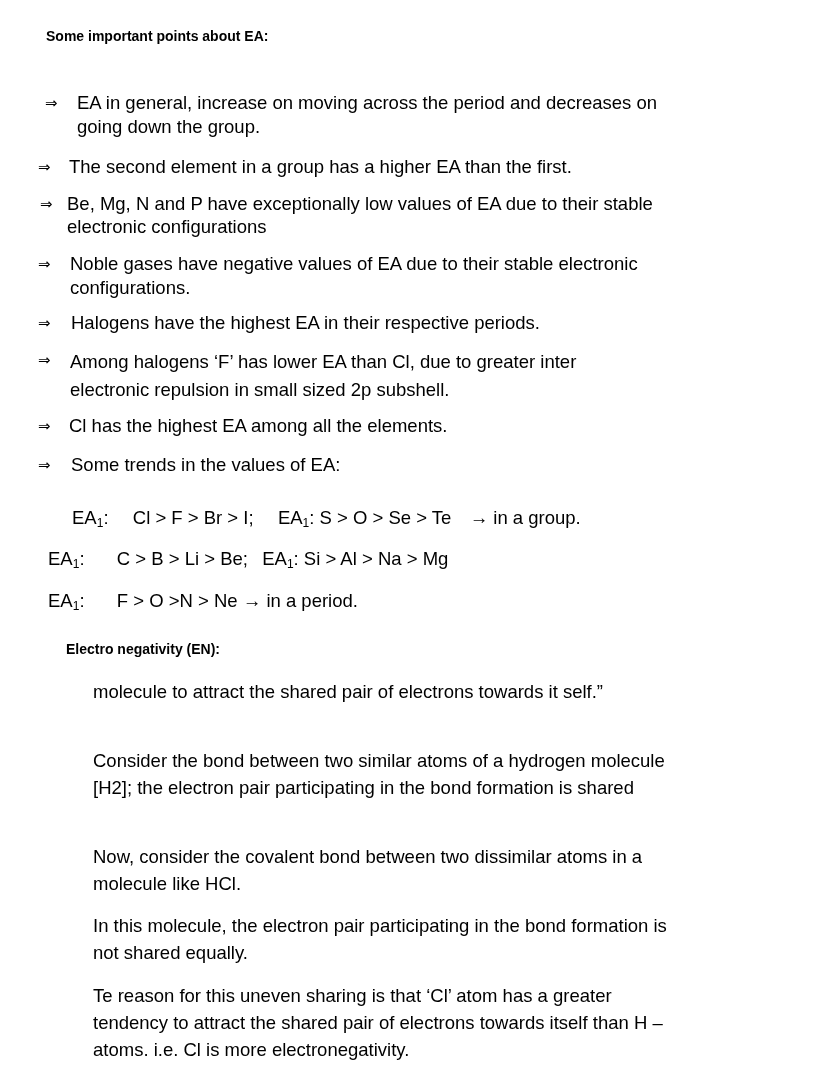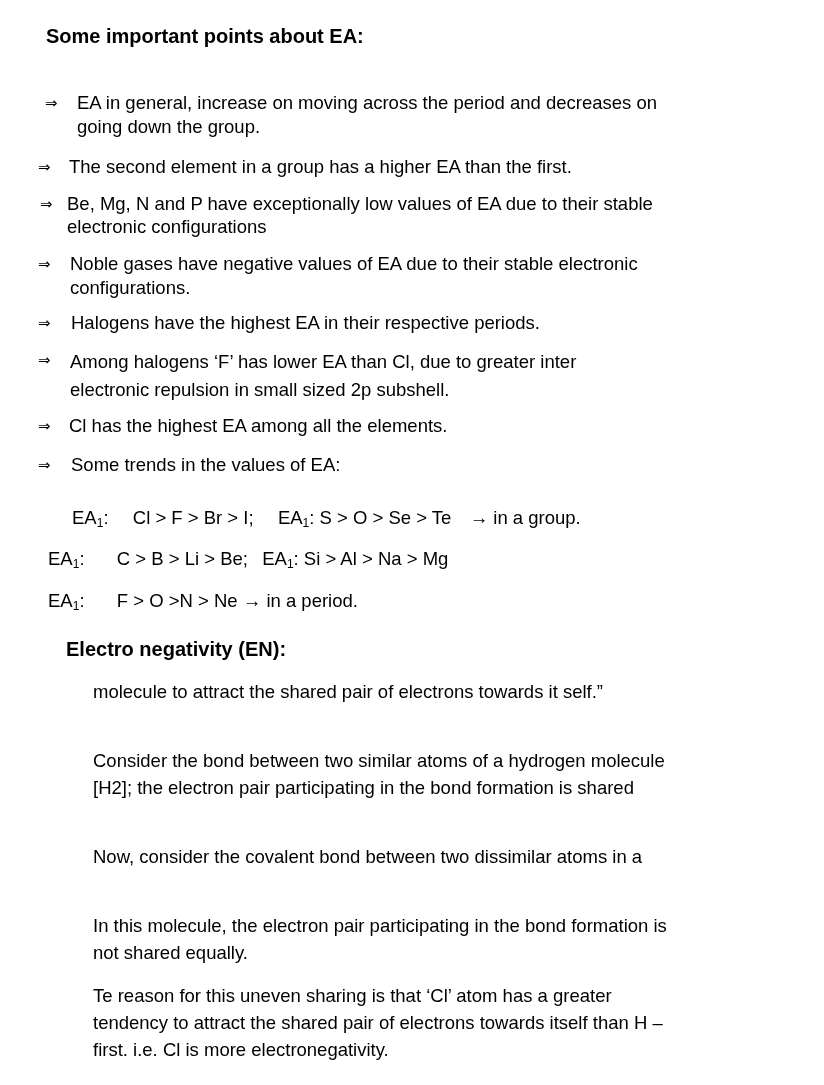--- a/index.html
+++ b/index.html
@@ -11,21 +11,21 @@
       width: 824px;
       height: 1085px;
       position: relative;
       overflow: hidden;
       font-family: "Liberation Sans", sans-serif;
       color: #000000;
       font-size: 18.5px;
       line-height: 24px;
     }
     .abs { position: absolute; white-space: nowrap; }
-    .heading { font-weight: bold; font-size: 20px; }
+    .heading { font-weight: bold; font-size: 14px; }
     .bullet { position: absolute; display: flex; align-items: flex-start; }
     .bullet .arrow {
       font-family: "DejaVu Sans", sans-serif;
       font-size: 15px;
       width: 26px;
       flex: 0 0 auto;
       line-height: 24px;
     }
     .bullet .text { white-space: normal; }
     .trend-line { position: absolute; white-space: nowrap; }
@@ -121,24 +121,25 @@
   <span style="display:block">molecule to attract the shared pair of electrons towards it self.”</span>
 </div>
 
 <div class="para" style="left:93px; top:747px;">
   <span style="display:block">Consider the bond between two similar atoms of a hydrogen molecule</span>
   <span style="display:block">[H2]; the electron pair participating in the bond formation is shared</span>
 </div>
 
 <div class="para" style="left:93px; top:843px;">
   <span style="display:block">Now, consider the covalent bond between two dissimilar atoms in a</span>
+  <span style="display:block">molecule like HCl.</span>
 </div>
 
 <div class="para" style="left:93px; top:912px;">
   <span style="display:block">In this molecule, the electron pair participating in the bond formation is</span>
   <span style="display:block">not shared equally.</span>
 </div>
 
 <div class="para" style="left:93px; top:982px;">
   <span style="display:block">Te reason for this uneven sharing is that ‘Cl’ atom has a greater</span>
   <span style="display:block">tendency to attract the shared pair of electrons towards itself than H –</span>
-  <span style="display:block">first. i.e. Cl is more electronegativity.</span>
+  <span style="display:block">atoms. i.e. Cl is more electronegativity.</span>
 </div>
 
 </body></html>

